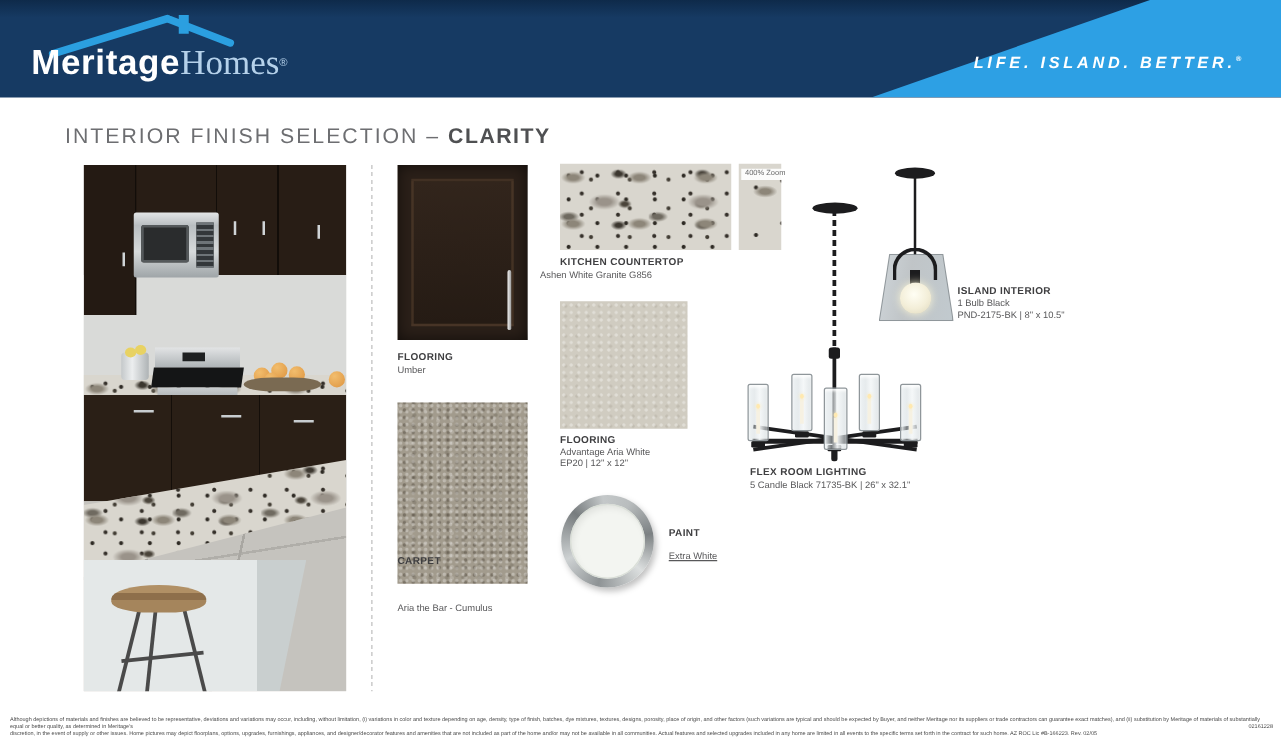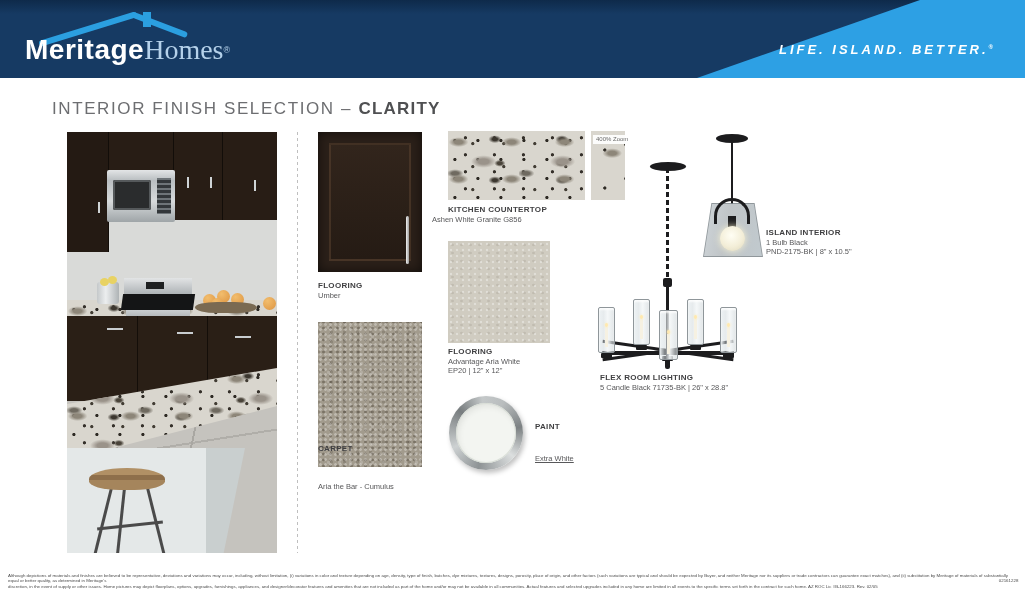--- a/index.html
+++ b/index.html
@@ -263,21 +263,21 @@
 
   <div class="swatch floor-swatch" style="left:448px; top:241px; width:102px; height:102px;"></div>
   <div class="lbl" style="left:448px; top:347px;">FLOORING</div>
   <div class="sub" style="left:448px; top:357px;">Advantage Aria White</div>
   <div class="sub" style="left:448px; top:366px;">EP20 | 12" x 12"</div>
 
   <div class="paint-can">
     <div class="paint-inner"></div>
   </div>
   <div class="lbl" style="left:535px; top:422px;">PAINT</div>
-  <div class="sub" style="left:535px; top:454px;text-decoration:underline;">Extra White</div>
+  <div class="sub" style="left:535px; top:440px;text-decoration:underline;">Extra White</div>
 
   <div class="chandelier">
     <div class="ch-canopy"></div>
     <div class="ch-chain"></div>
     <div class="ch-collar"></div>
     <div class="ch-rod"></div>
     <div class="ch-arm2"></div>
     <div class="ch-arm3"></div>
     <div class="ch-arm"></div>
     <div class="ch-finial"></div>
@@ -301,21 +301,21 @@
     <div class="glass-cyl" style="left:97px; top:149px;">
         <div class="candle"></div>
         <div class="flame"></div>
       </div>
     <div class="glass-cyl" style="left:130px; top:157px;">
         <div class="candle"></div>
         <div class="flame"></div>
       </div>
   </div>
   <div class="lbl" style="left:600px; top:373px;">FLEX ROOM LIGHTING</div>
-  <div class="sub" style="left:600px; top:383px;">5 Candle Black 71735-BK | 26" x 28.8"</div>
+  <div class="sub" style="left:600px; top:383px;">5 Candle Black 71735-BK | 26" x 32.1"</div>
 
   <div class="pendant">
     <div class="pd-canopy"></div>
     <div class="pd-rod"></div>
     <div class="pd-glass-edge"></div>
     <div class="pd-glass"></div>
     <div class="pd-arch"></div>
     <div class="pd-socket"></div>
     <div class="pd-bulb"></div>
   </div>

